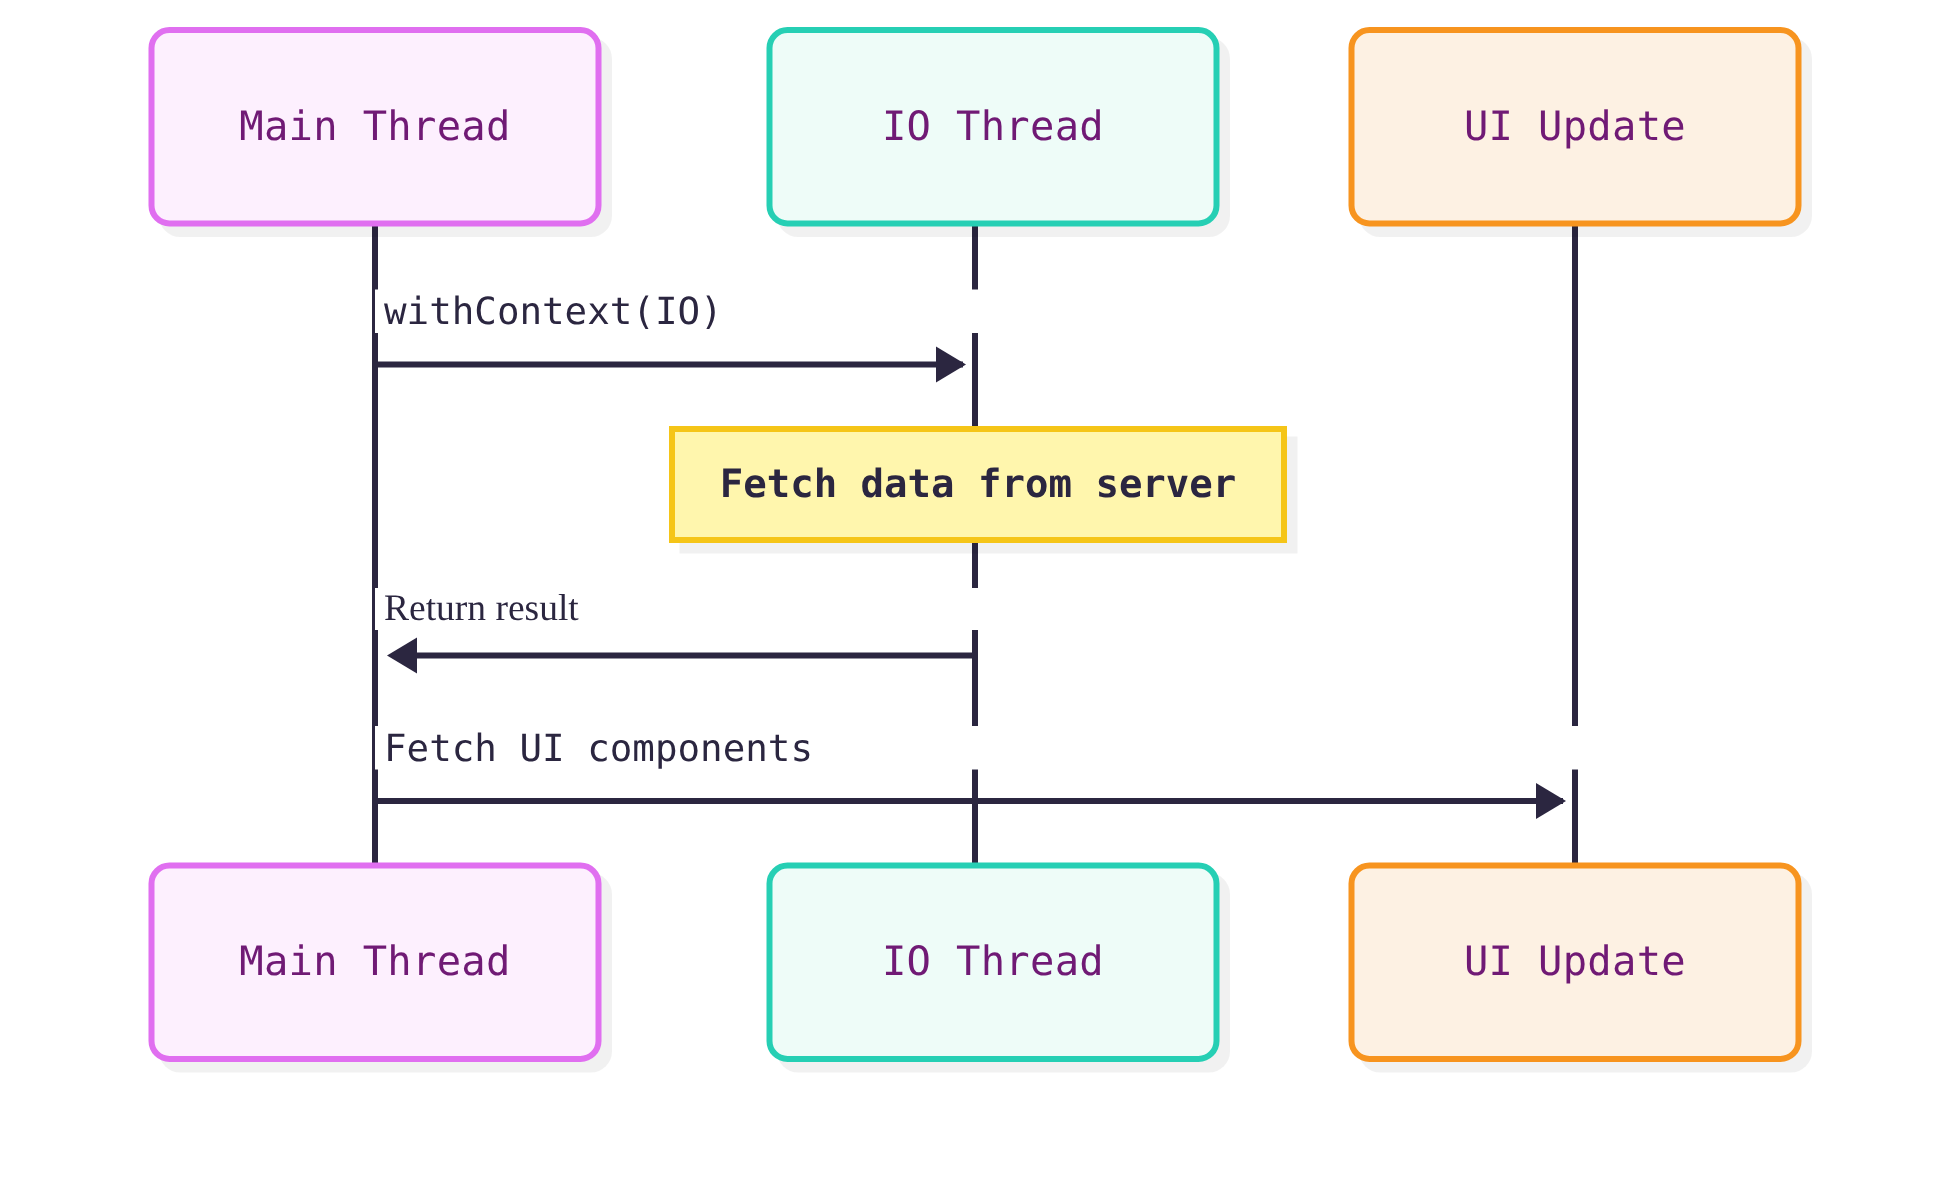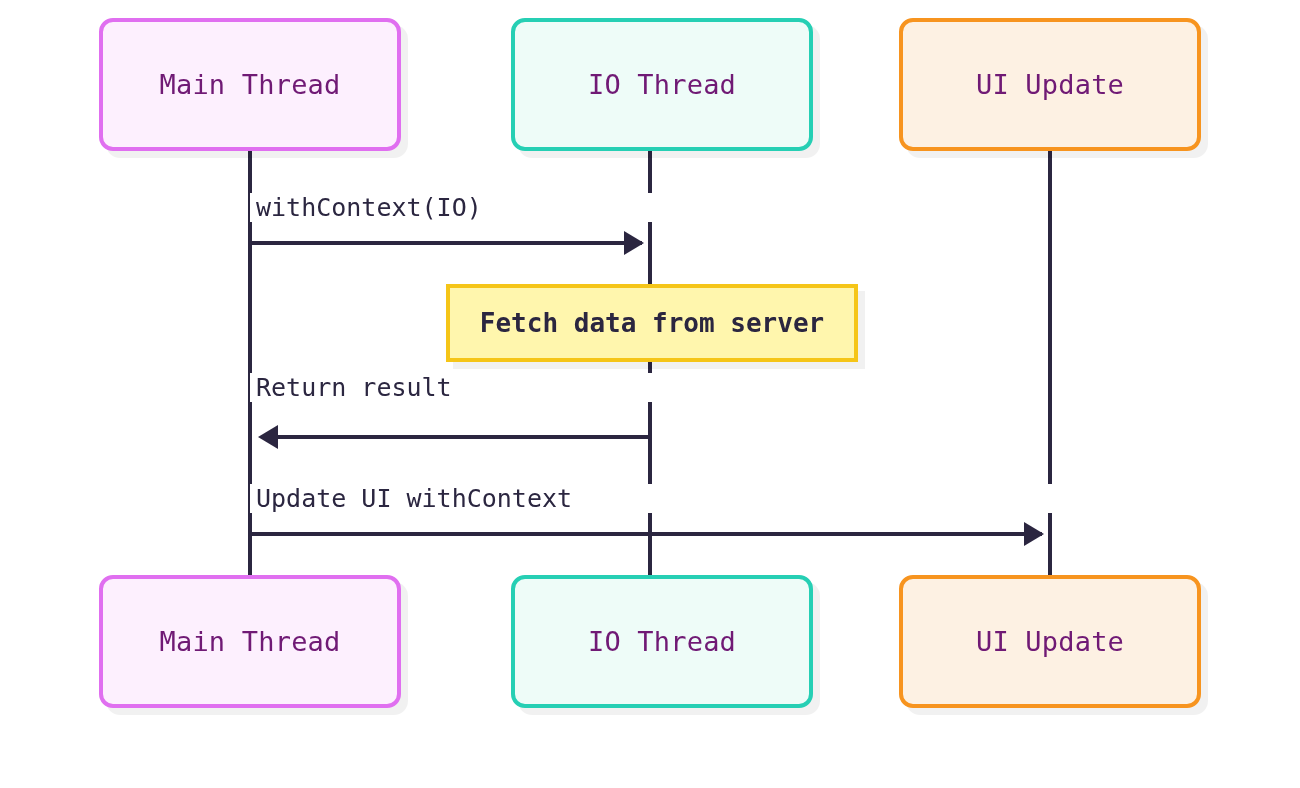--- a/index.html
+++ b/index.html
@@ -112,25 +112,25 @@
   <div class="msg" style="left:250px; top:241px; width:392px;"></div>
   <div class="arrowhead right" style="left:624px; top:231px;"></div>
   <div class="msg-label" style="left:250px; top:193px; width:400px;">withContext(IO)</div>
 
   <div class="note-box" style="left:446px; top:268px; width:412px; height:78px;margin-top:16px;">
     <span class="note-text">Fetch data from server</span>
   </div>
 
   <div class="msg" style="left:278px; top:435px; width:372px;"></div>
   <div class="arrowhead left" style="left:258px; top:425px;"></div>
-  <div class="msg-label" style="left:250px; top:373px; width:400px;">Return result</div>
+  <div class="msg-label" style="left:250px; top:392px; width:400px;font-family:Liberation Serif, serif;">Return result</div>
 
   <div class="msg" style="left:250px; top:532px; width:792px;"></div>
   <div class="arrowhead right" style="left:1024px; top:522px;"></div>
-  <div class="msg-label" style="left:250px; top:484px; width:800px;">Update UI withContext</div>
+  <div class="msg-label" style="left:250px; top:484px; width:800px;">Fetch UI components</div>
 
   <div class="participant p-main" style="left:99px; top:18px;">
     <span class="p-label">Main Thread</span>
   </div>
   <div class="participant p-io" style="left:499px; top:18px;">
     <span class="p-label">IO Thread</span>
   </div>
   <div class="participant p-ui" style="left:899px; top:18px;">
     <span class="p-label">UI Update</span>
   </div>

